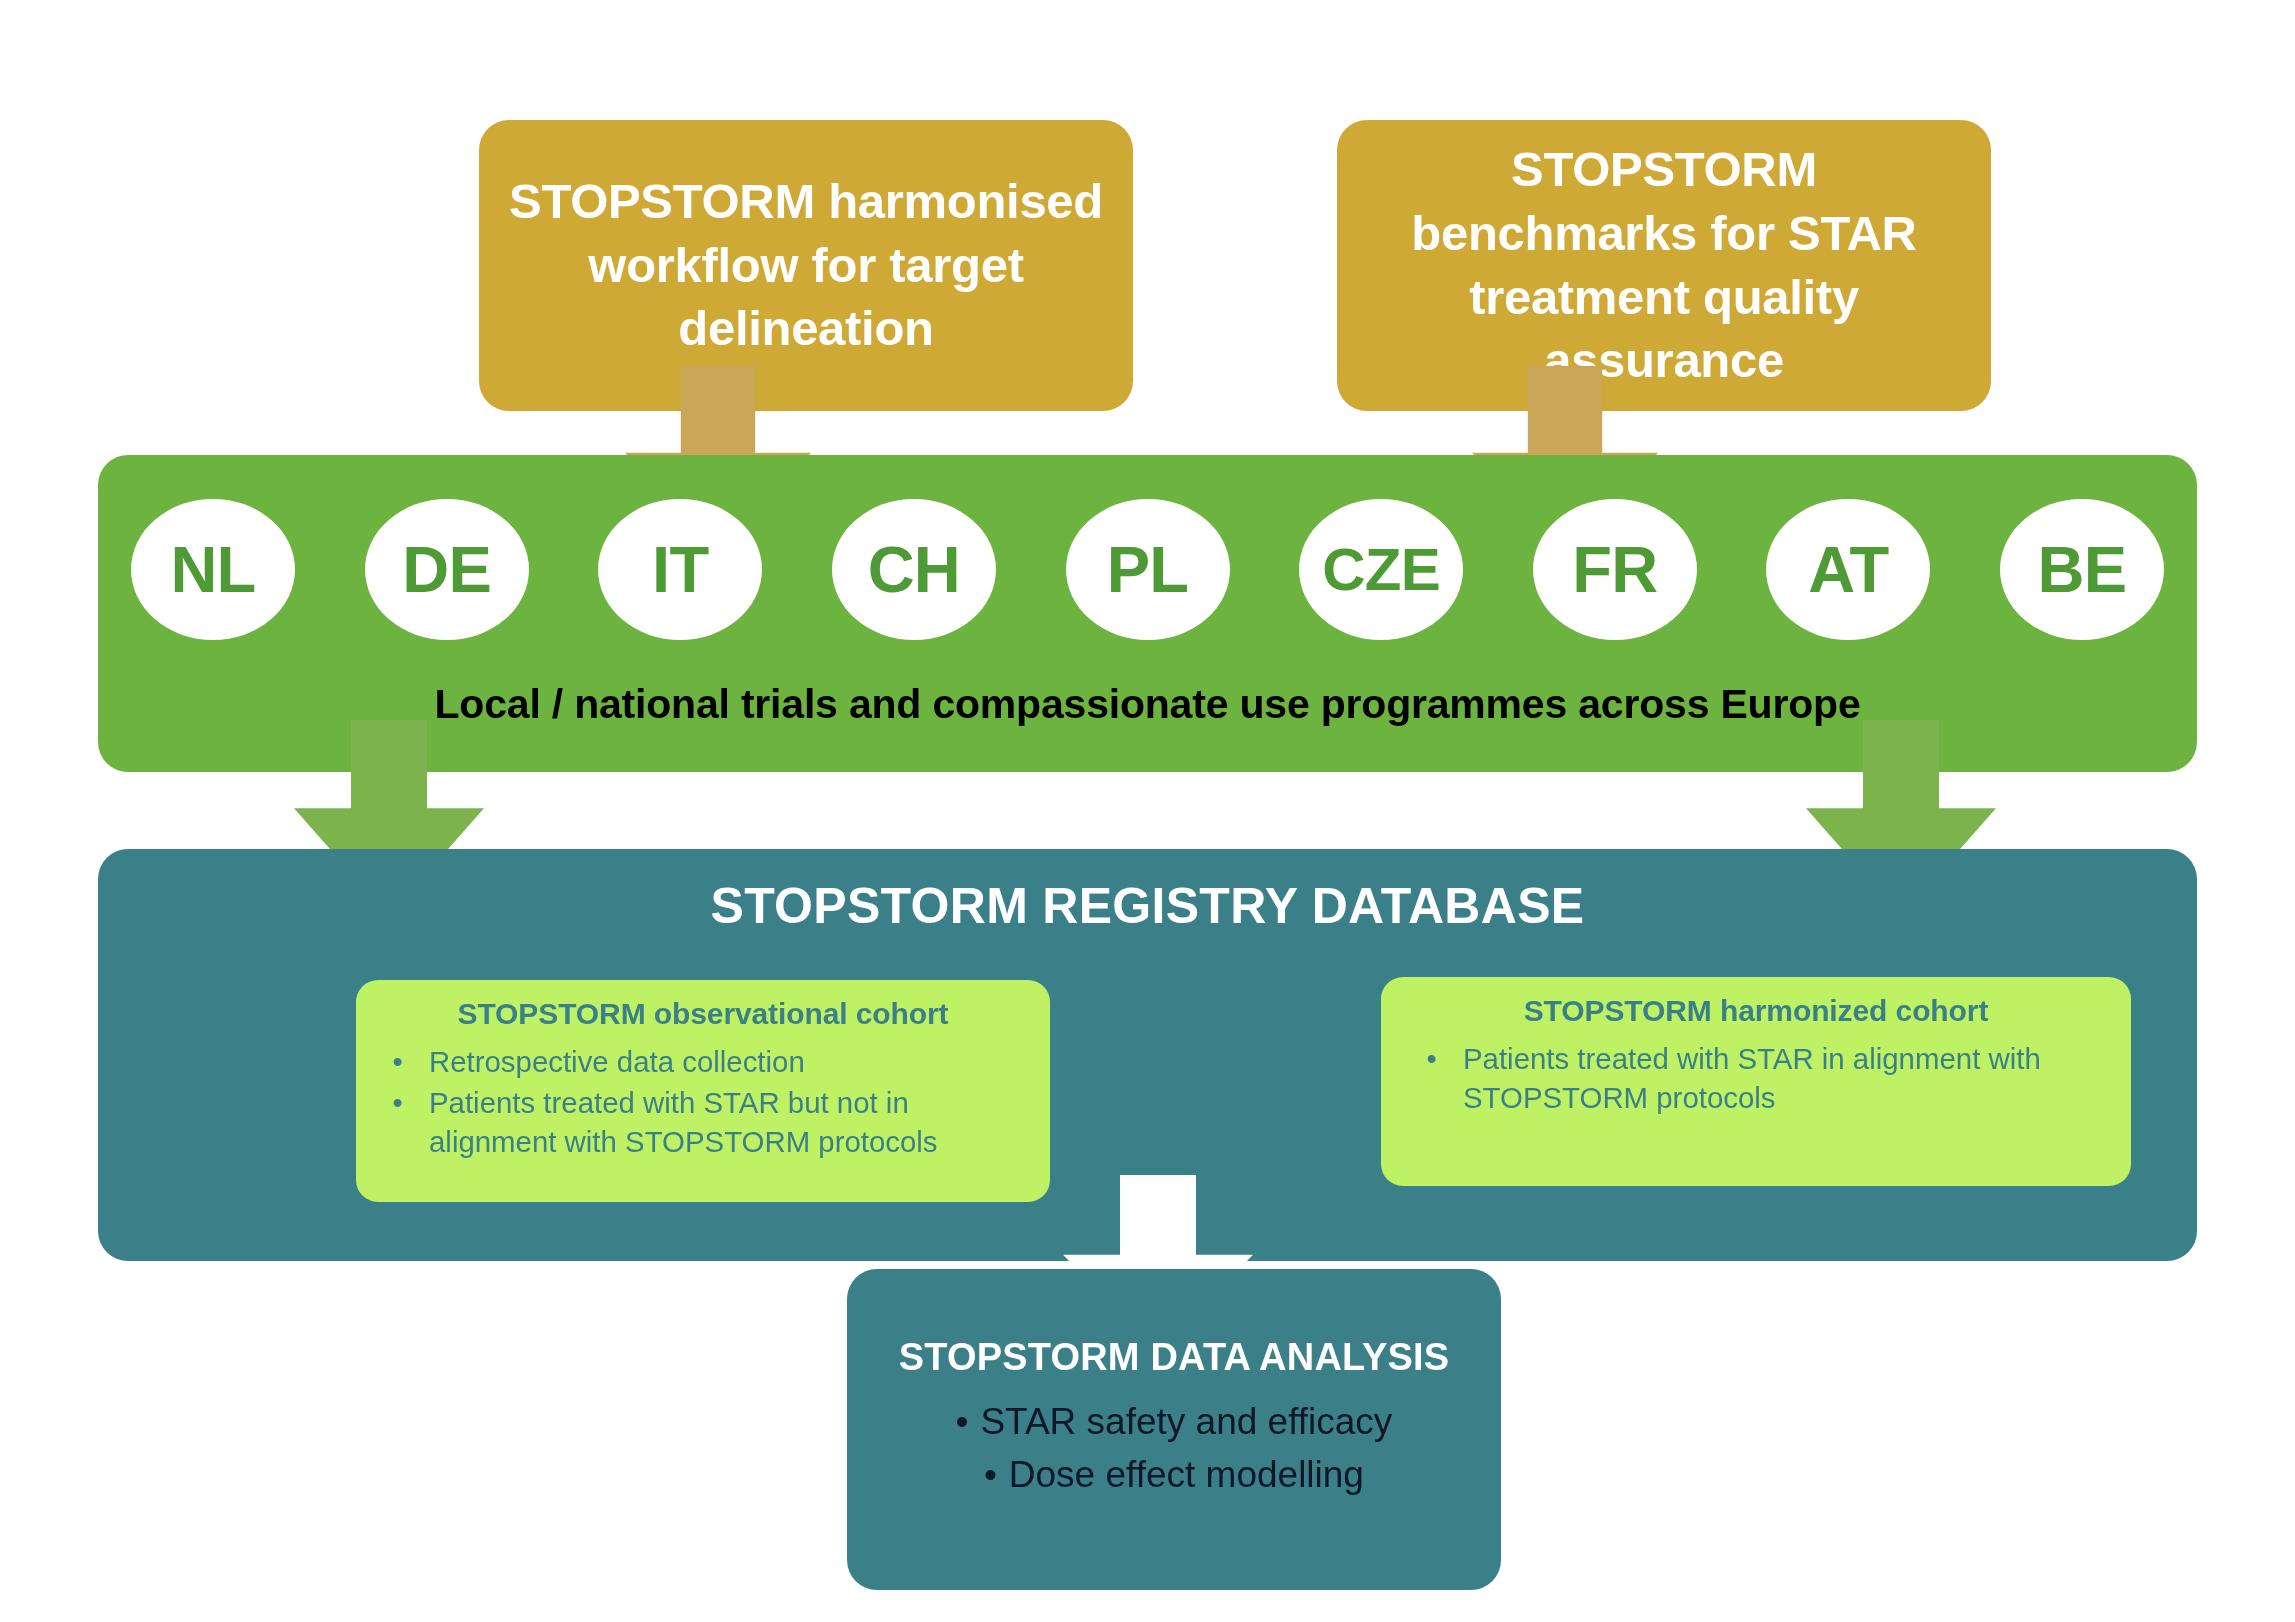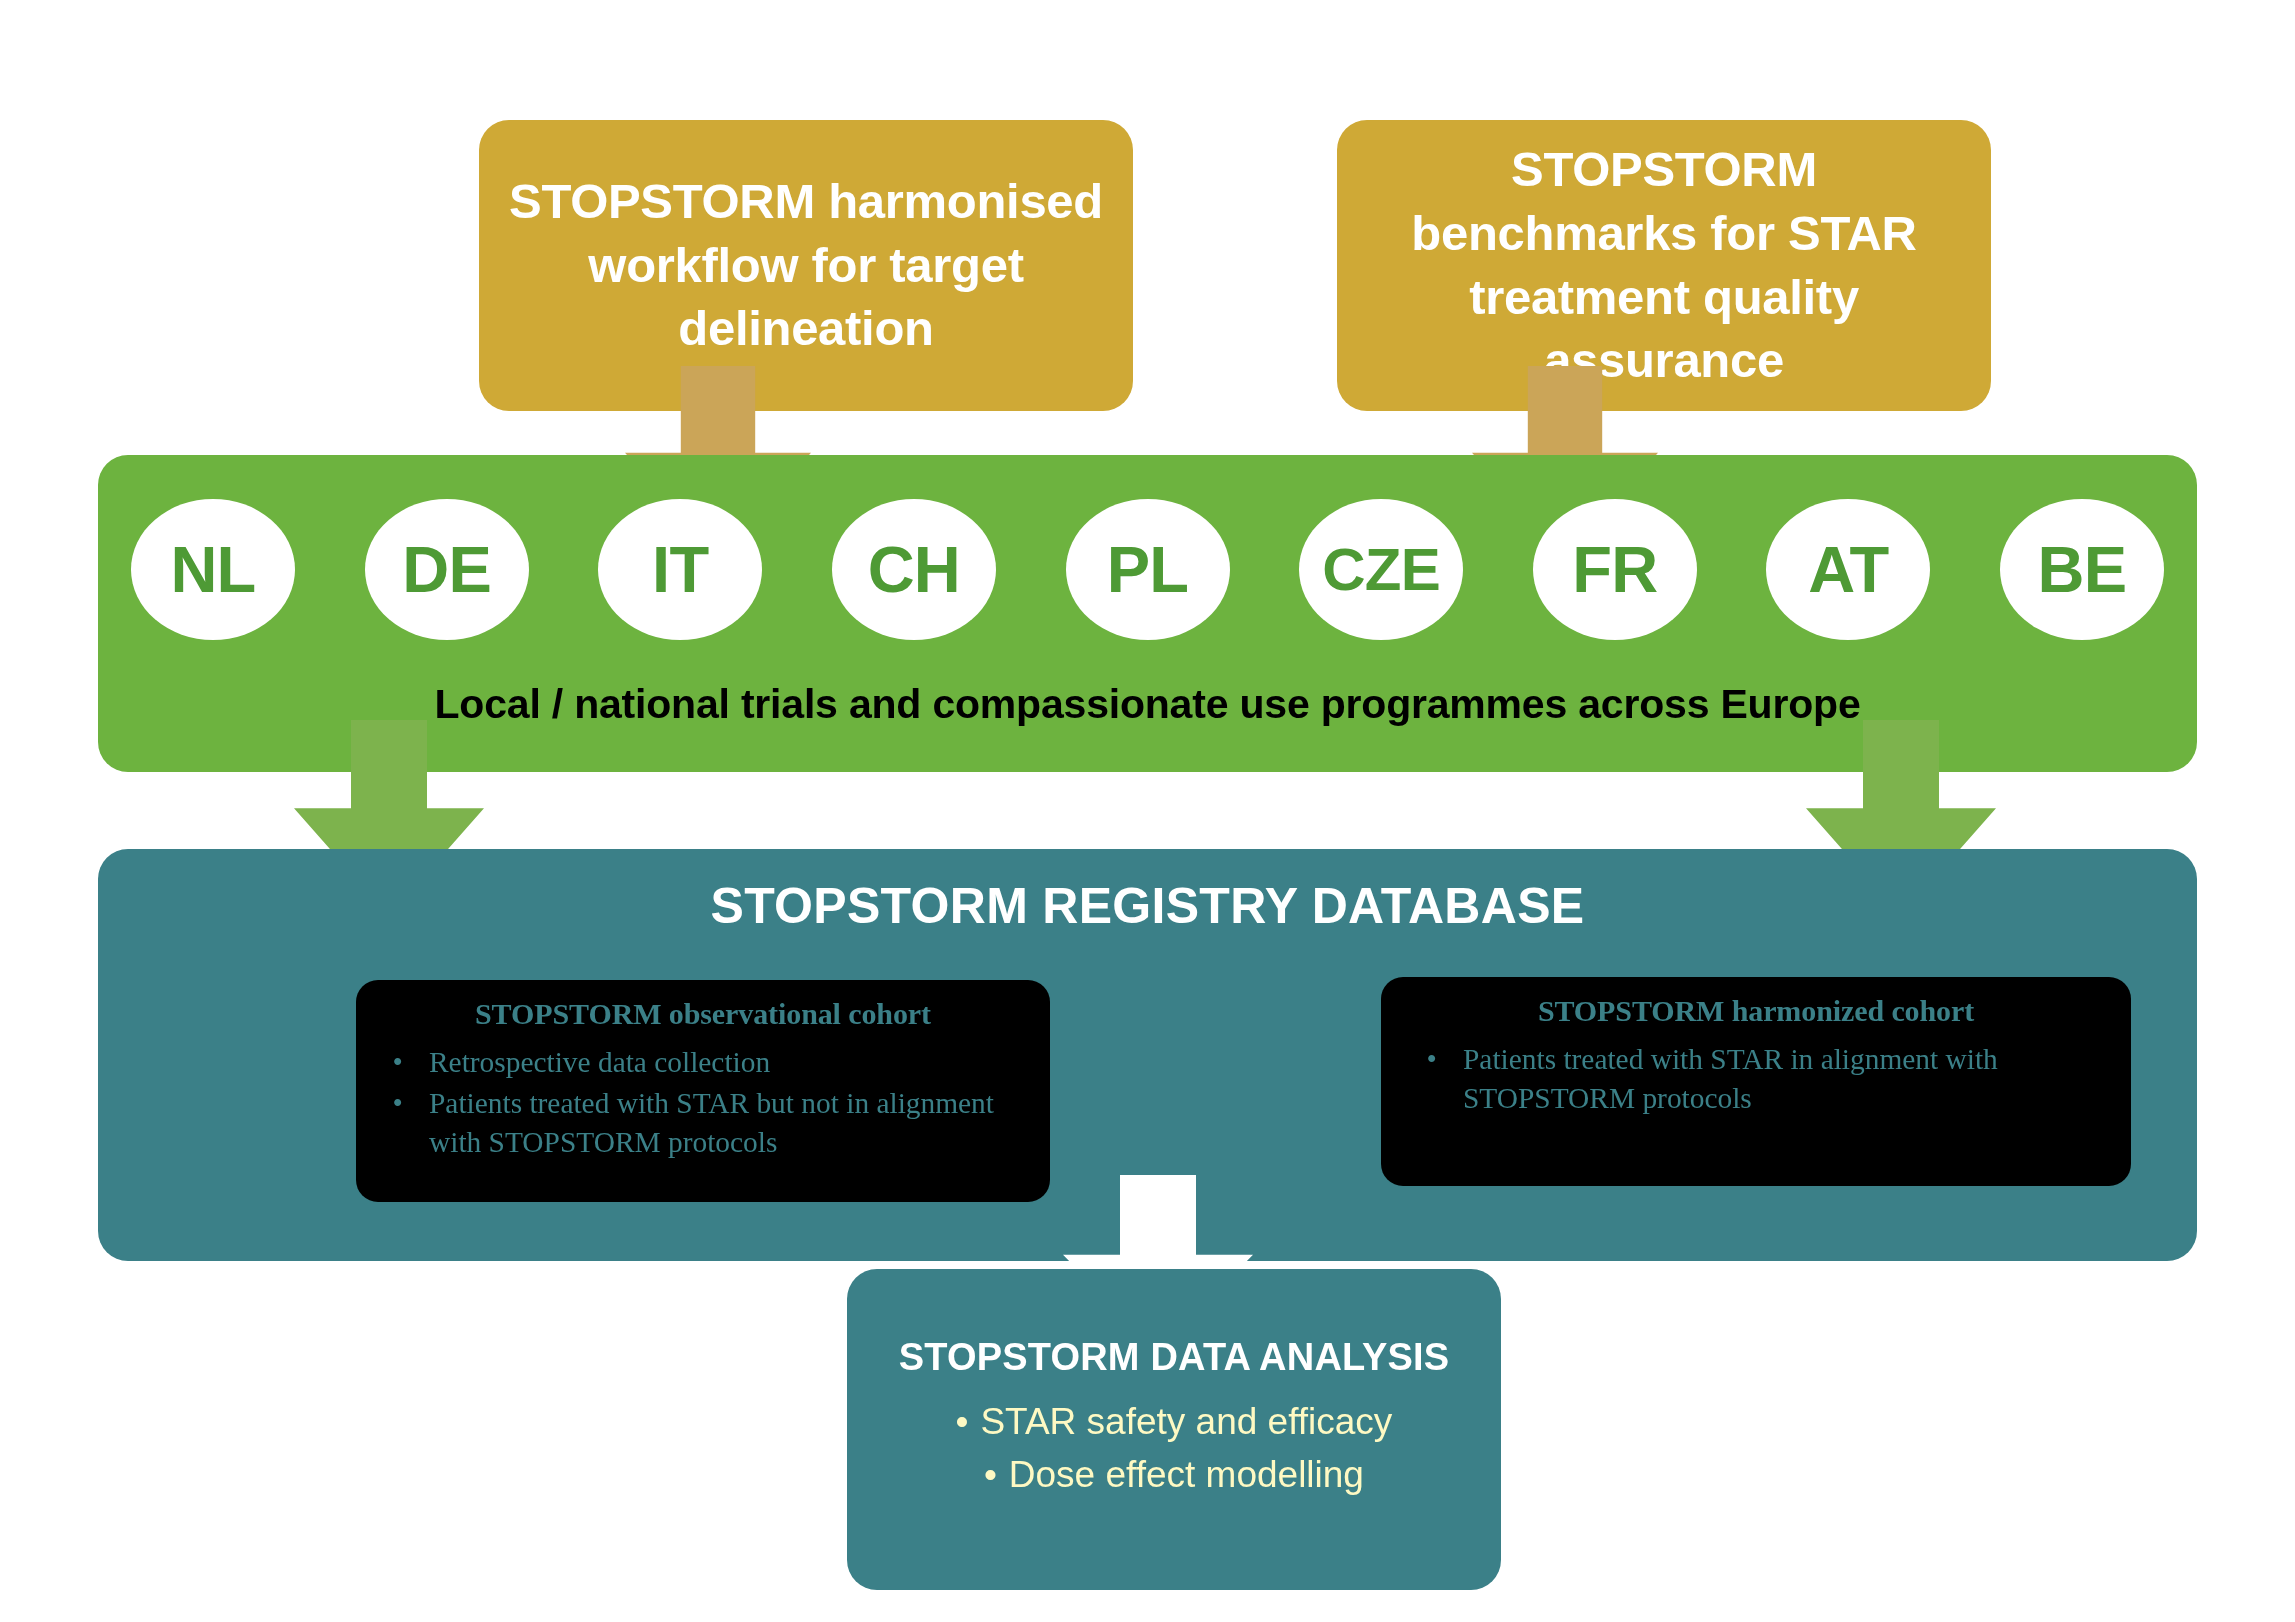--- a/index.html
+++ b/index.html
@@ -106,25 +106,24 @@
     position: absolute;
     left: 0; right: 0; top: 27.5px;
     text-align: center;
     color: #ffffff;
     font-size: 50px;
     font-weight: bold;
     letter-spacing: 0.3px;
   }
   .cohort-card {
     position: absolute;
-    background: #000000;
+    background: #bef264;
     border-radius: 22px;
     padding: 17px 22px 19.6px 22px;
     box-sizing: border-box;
-    font-family: Liberation Serif, serif;
   }
   #cohort-card-observational { left: 258px;  top: 131px; width: 694px; height: 222px; }
   #cohort-card-harmonized    { left: 1283px; top: 128px; width: 750px; height: 209px; }
   .cohort-title {
     text-align: center;
     color: #3B8088;
     font-size: 30px;
     font-weight: bold;
     margin-bottom: 11.8px;
     letter-spacing: -0.1px;
@@ -165,21 +164,21 @@
     color: #ffffff;
     font-size: 38px;
     font-weight: bold;
     letter-spacing: 0.2px;
     margin-bottom: 17px;
   }
   #analysis-list {
     margin: 4px auto;
     padding: 0;
     list-style: none;
-    color: #fef9c3;
+    color: #0f172a;
     font-size: 37px;
     line-height: 1.42;
     width: 484px;
   }
   #analysis-list li {
     text-align: center;
   }
   #analysis-list li .bullet { margin-right: 11.8px; }
 </style>
 </head>

